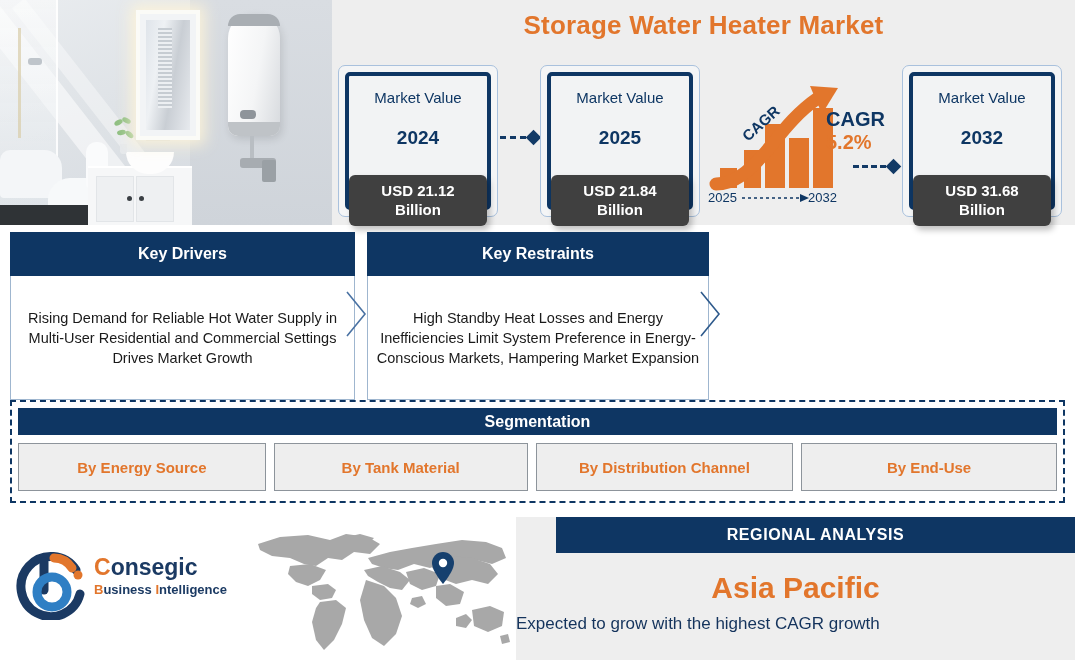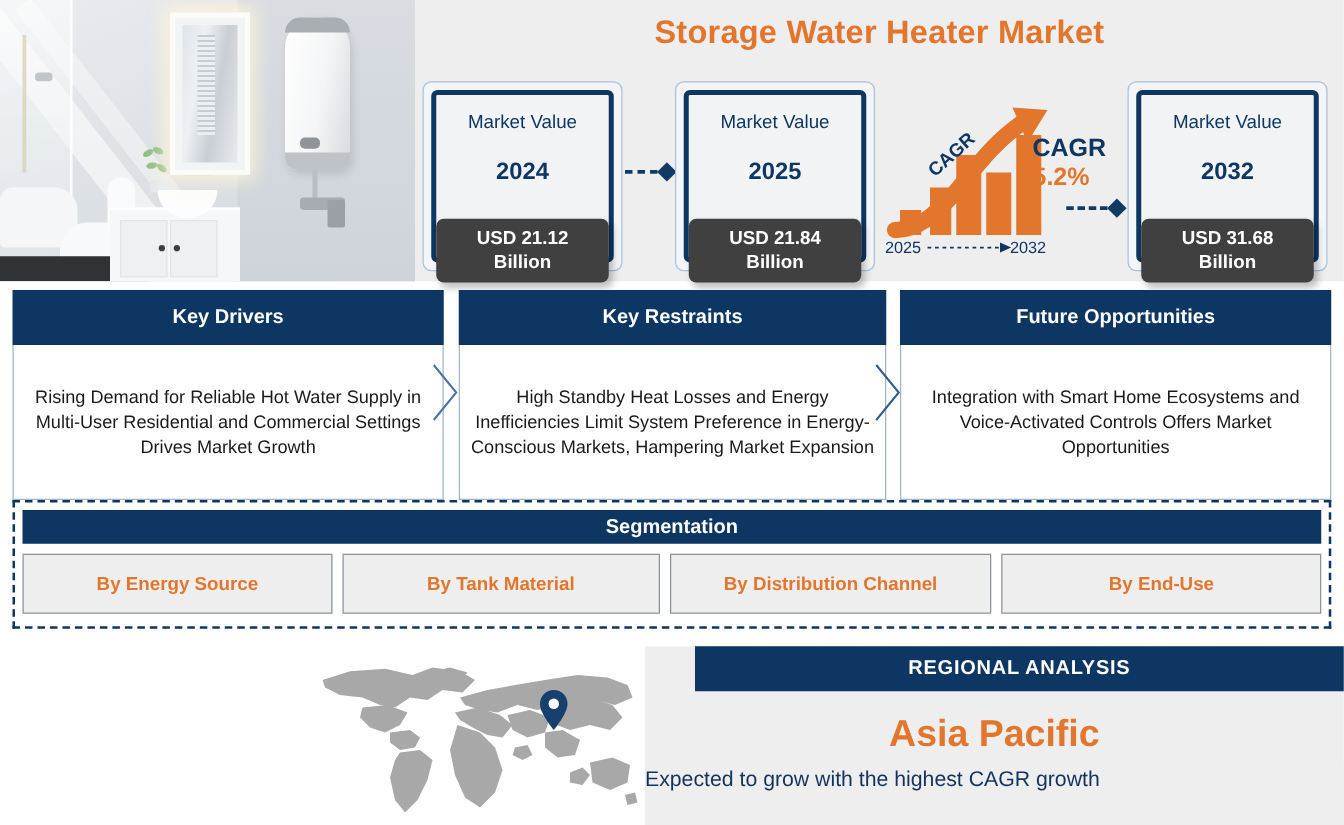--- a/index.html
+++ b/index.html
@@ -251,35 +251,44 @@
 
   <div class="panel" id="panel-restraints">
     <div class="panel-head">Key Restraints</div>
     <div class="panel-body">High Standby Heat Losses and Energy Inefficiencies Limit System Preference in Energy-Conscious Markets, Hampering Market Expansion</div>
   </div>
 
   <svg class="chevron" style="left:699px;" viewBox="0 0 22 48">
     <polyline points="2,2 20,24 2,46" fill="none" stroke="#2e5a8c" stroke-width="1.6"></polyline>
   </svg>
 
-  <div class="panel" id="panel-opportunities">
-    <div class="panel-head">Future Opportunities</div>
-    <div class="panel-body">Integration with Smart Home Ecosystems and Voice-Activated Controls Offers Market Opportunities</div>
-  </div>
 
   <div class="seg-wrap">
     <div class="seg-head">Segmentation</div>
     <div class="seg-row">
       <div class="seg-cell" id="seg-0">By Energy Source</div>
       <div class="seg-cell" id="seg-1">By Tank Material</div>
       <div class="seg-cell" id="seg-3">By Distribution Channel</div>
       <div class="seg-cell" id="seg-2">By End-Use</div>
     </div>
   </div>
 
+  <div class="logo">
+    <svg width="76" height="72" viewBox="0 0 76 72">
+      <path d="M62,22 a30,30 0 1,0 4,24" fill="none" stroke="#1b3a63" stroke-width="9" stroke-linecap="round"></path>
+      <path d="M30,14 L30,42" fill="none" stroke="#1b3a63" stroke-width="9" stroke-linecap="round"></path>
+      <circle cx="38" cy="44" r="15" fill="none" stroke="#2f7fc4" stroke-width="9"></circle>
+      <path d="M40,10 a22,22 0 0,1 18,10" fill="none" stroke="#e2762c" stroke-width="9" stroke-linecap="round"></path>
+      <circle cx="64" cy="27" r="4.5" fill="#e2762c"></circle>
+    </svg>
+    <div class="logo-text">
+      <div class="logo-name"><span class="c-or">C</span><span>onsegic</span></div>
+      <div class="logo-sub"><span class="s-or">B</span><span>usiness </span><span class="s-or">I</span><span>ntelligence</span></div>
+    </div>
+  </div>
 
   <svg class="map" viewBox="0 0 262 126">
     <g fill="#a8a8a8">
       <path d="M8,16 L30,9 L58,7 L80,12 L96,6 L118,9 L130,16 L120,26 L104,24 L92,32 L78,30 L66,38 L54,36 L40,30 L22,28 L10,22 Z"></path>
       <path d="M40,38 L60,36 L76,42 L70,52 L58,58 L46,54 L38,46 Z"></path>
       <path d="M62,58 L78,56 L86,62 L82,70 L70,72 L62,66 Z"></path>
       <path d="M70,74 L86,72 L96,80 L92,96 L84,112 L74,122 L66,112 L62,94 L66,80 Z"></path>
       <path d="M118,30 L140,24 L162,20 L186,16 L212,12 L236,14 L252,20 L256,30 L242,36 L226,32 L212,38 L196,34 L180,40 L164,36 L148,42 L134,40 L122,36 Z"></path>
       <path d="M114,42 L132,38 L150,44 L160,52 L152,62 L140,60 L128,54 L118,48 Z"></path>
       <path d="M116,52 L134,58 L146,70 L152,88 L146,106 L134,118 L122,110 L114,92 L110,72 Z"></path>

